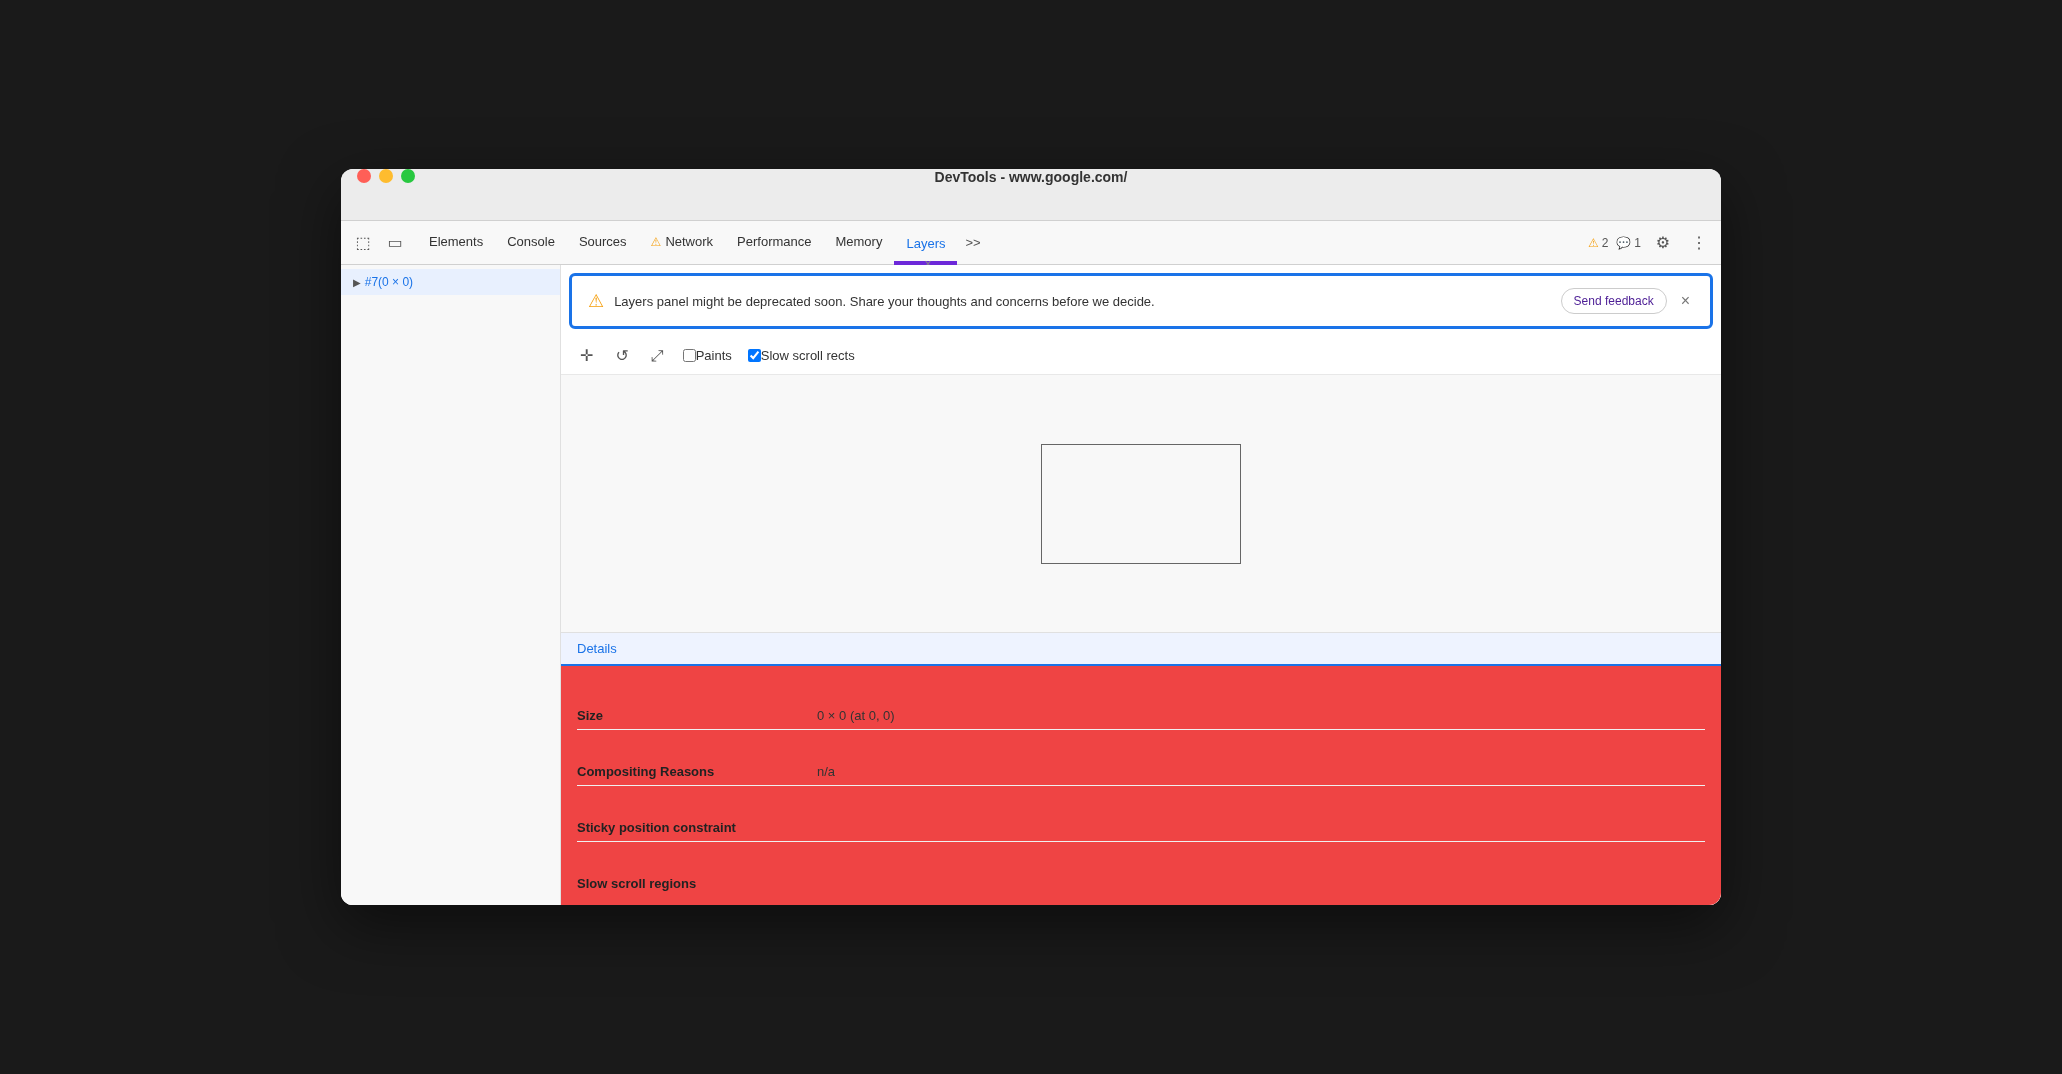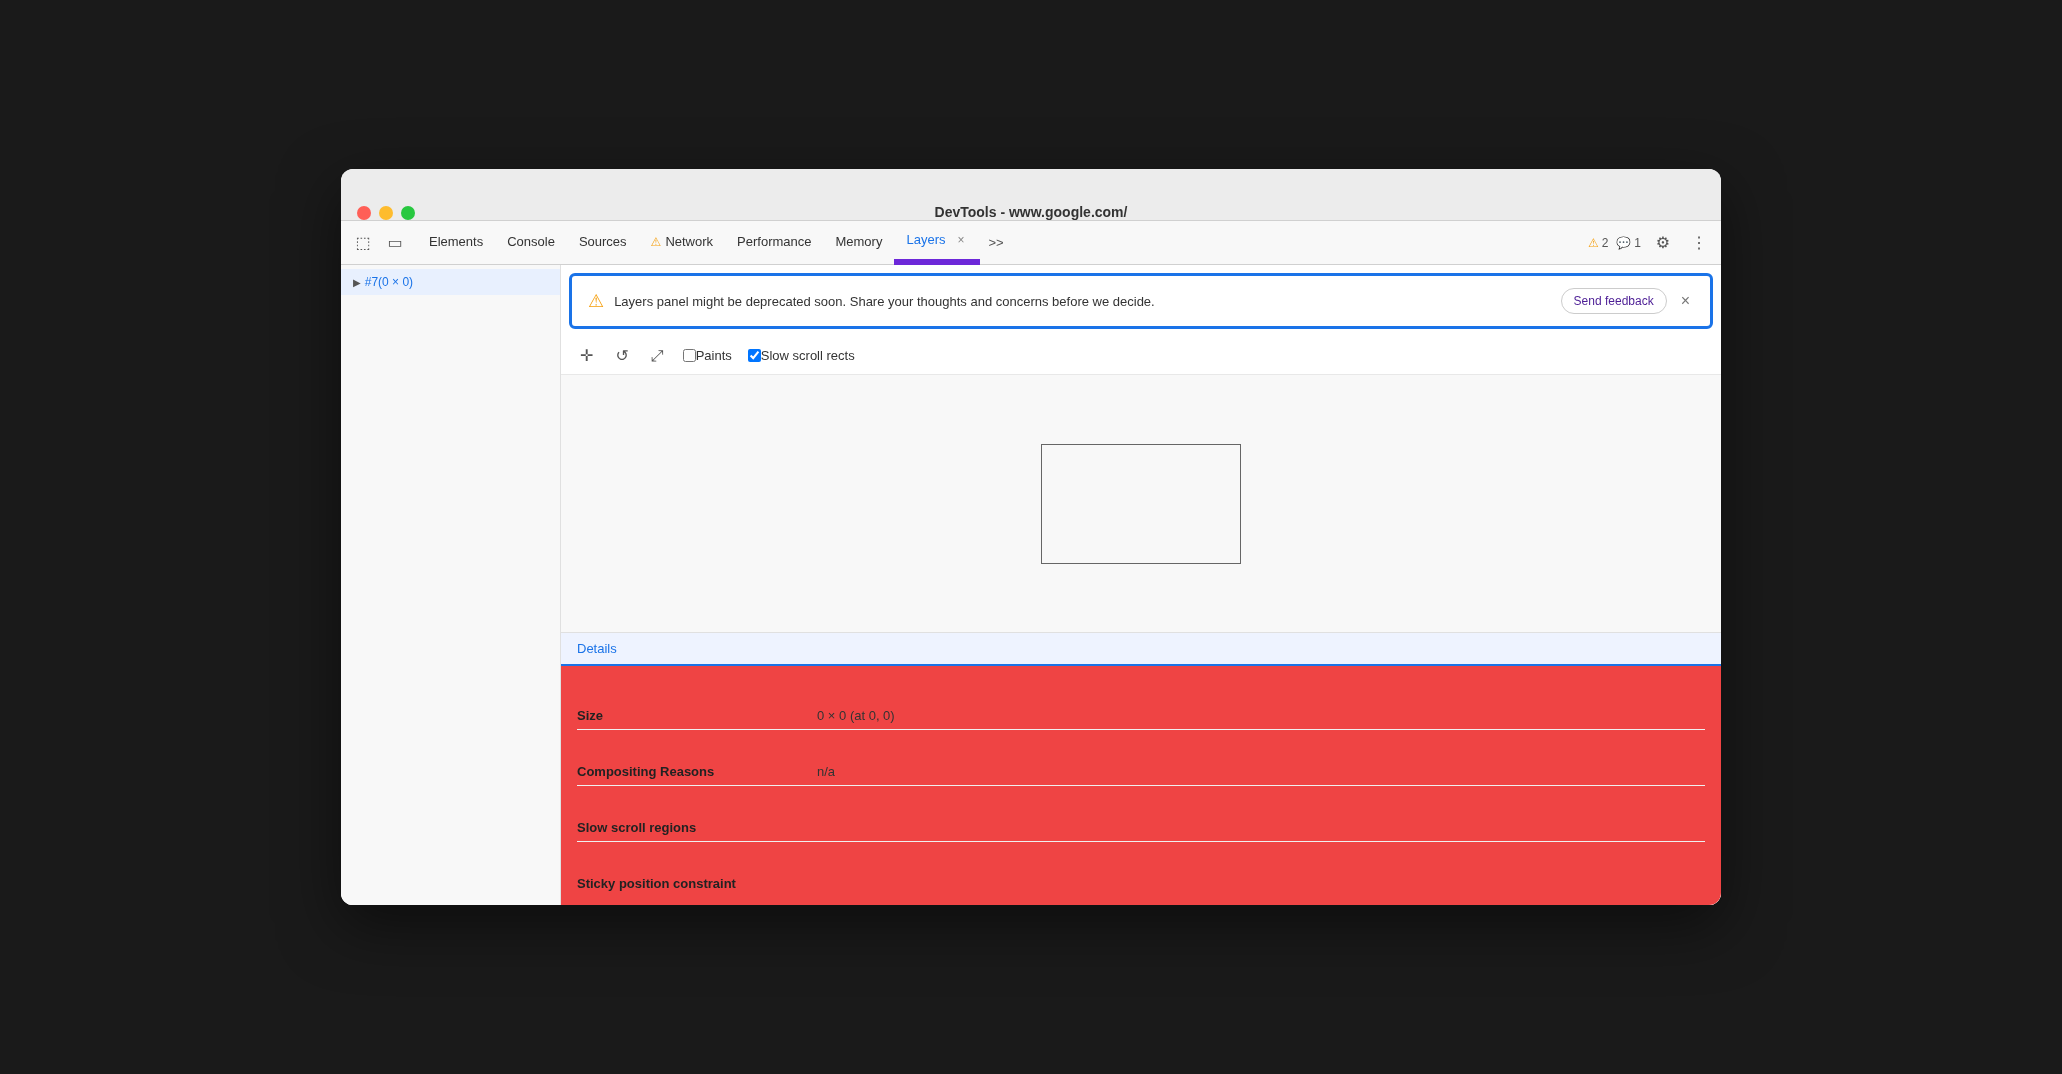--- a/index.html
+++ b/index.html
@@ -16,21 +16,21 @@
       background: #f0f0f0;
       border-radius: 12px;
       box-shadow: 0 20px 60px rgba(0,0,0,0.5);
       overflow: hidden;
     }
     
     .titlebar {
       background: #ececec;
       height: 52px;
       display: flex;
-      align-items: flex-end;
+      align-items: flex-start;
       justify-content: center;
       position: relative;
       border-bottom: 1px solid #d0d0d0;
     }
     .titlebar-buttons {
       position: absolute;
       left: 16px;
       display: flex;
       gap: 8px;
     }
@@ -83,21 +83,22 @@
       align-items: center;
       font-size: 13px;
       color: #333;
       cursor: pointer;
       border-bottom: 2px solid transparent;
       white-space: nowrap;
       gap: 4px;
     }
     .dt-tab.active {
       color: #1a73e8;
-      border-bottom: 6px solid #6d28d9;
+      border-bottom: 4px solid #6d28d9;
+      flex-direction: column;
     }
     .dt-tab .warning-icon { color: #f59e0b; font-size: 12px; }
     .dt-tab-more {
       padding: 0 8px;
       height: 44px;
       display: flex;
       align-items: center;
       font-size: 13px;
       color: #555;
       cursor: pointer;
@@ -428,24 +429,24 @@
 
         <div class="details-row">
       <span class="details-key">Size</span>
       <span class="details-val">0 × 0 (at 0, 0)</span>
     </div>
             <div class="details-row">
       <span class="details-key">Compositing Reasons</span>
       <span class="details-val">n/a</span>
     </div>
             <div class="details-row">
+      <span class="details-key">Sticky position constraint</span>
+      <span class="details-val"></span>
+    </div>
+            <div class="details-row">
       <span class="details-key">Slow scroll regions</span>
       <span class="details-val"></span>
     </div>
-            <div class="details-row">
-      <span class="details-key">Sticky position constraint</span>
-      <span class="details-val"></span>
-    </div>
           </div>
       </div>
     </div>
   </div>
 </div>
 
 </body></html>

